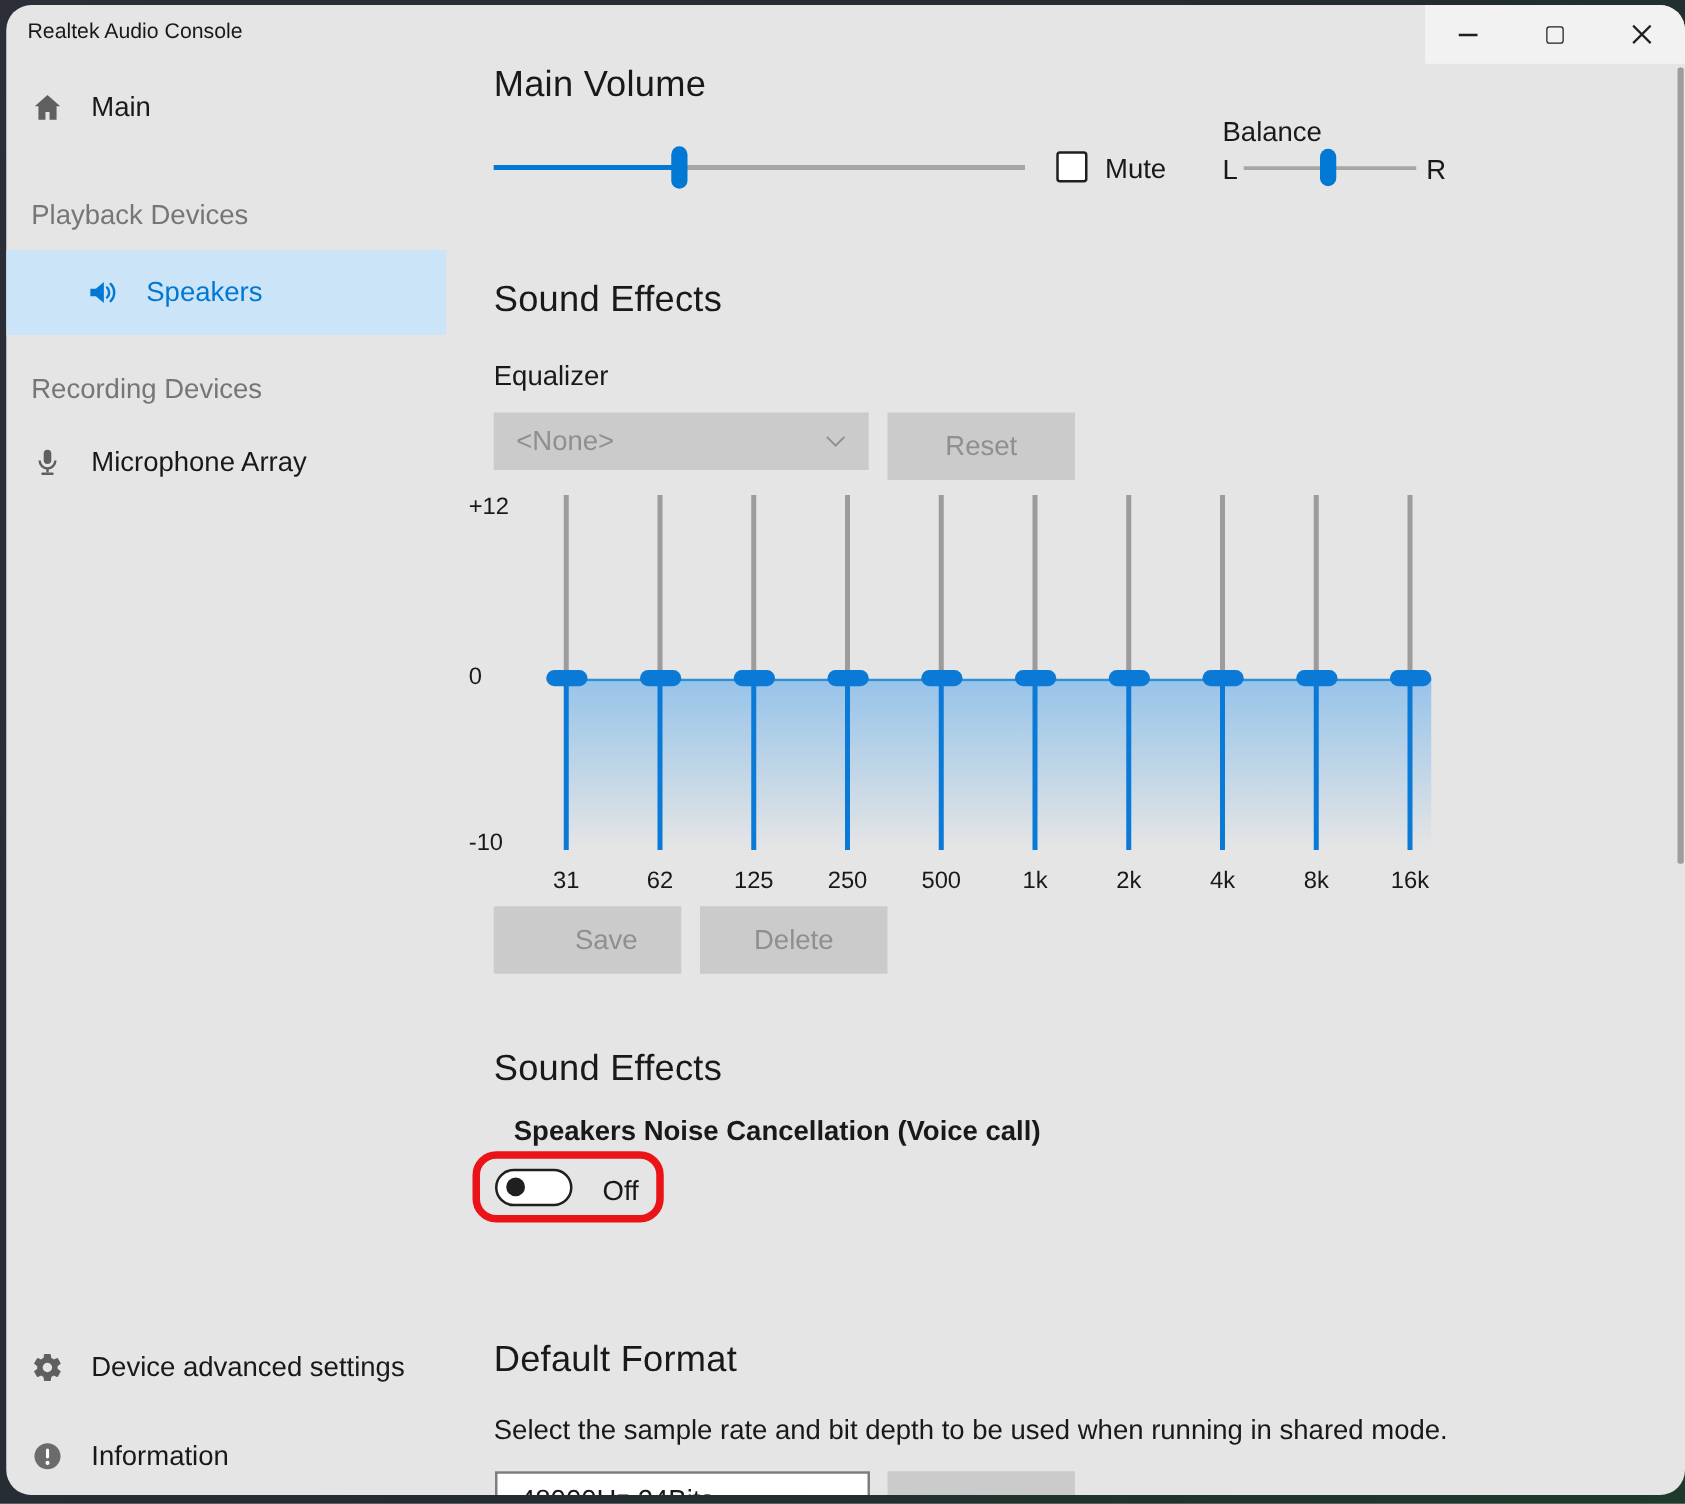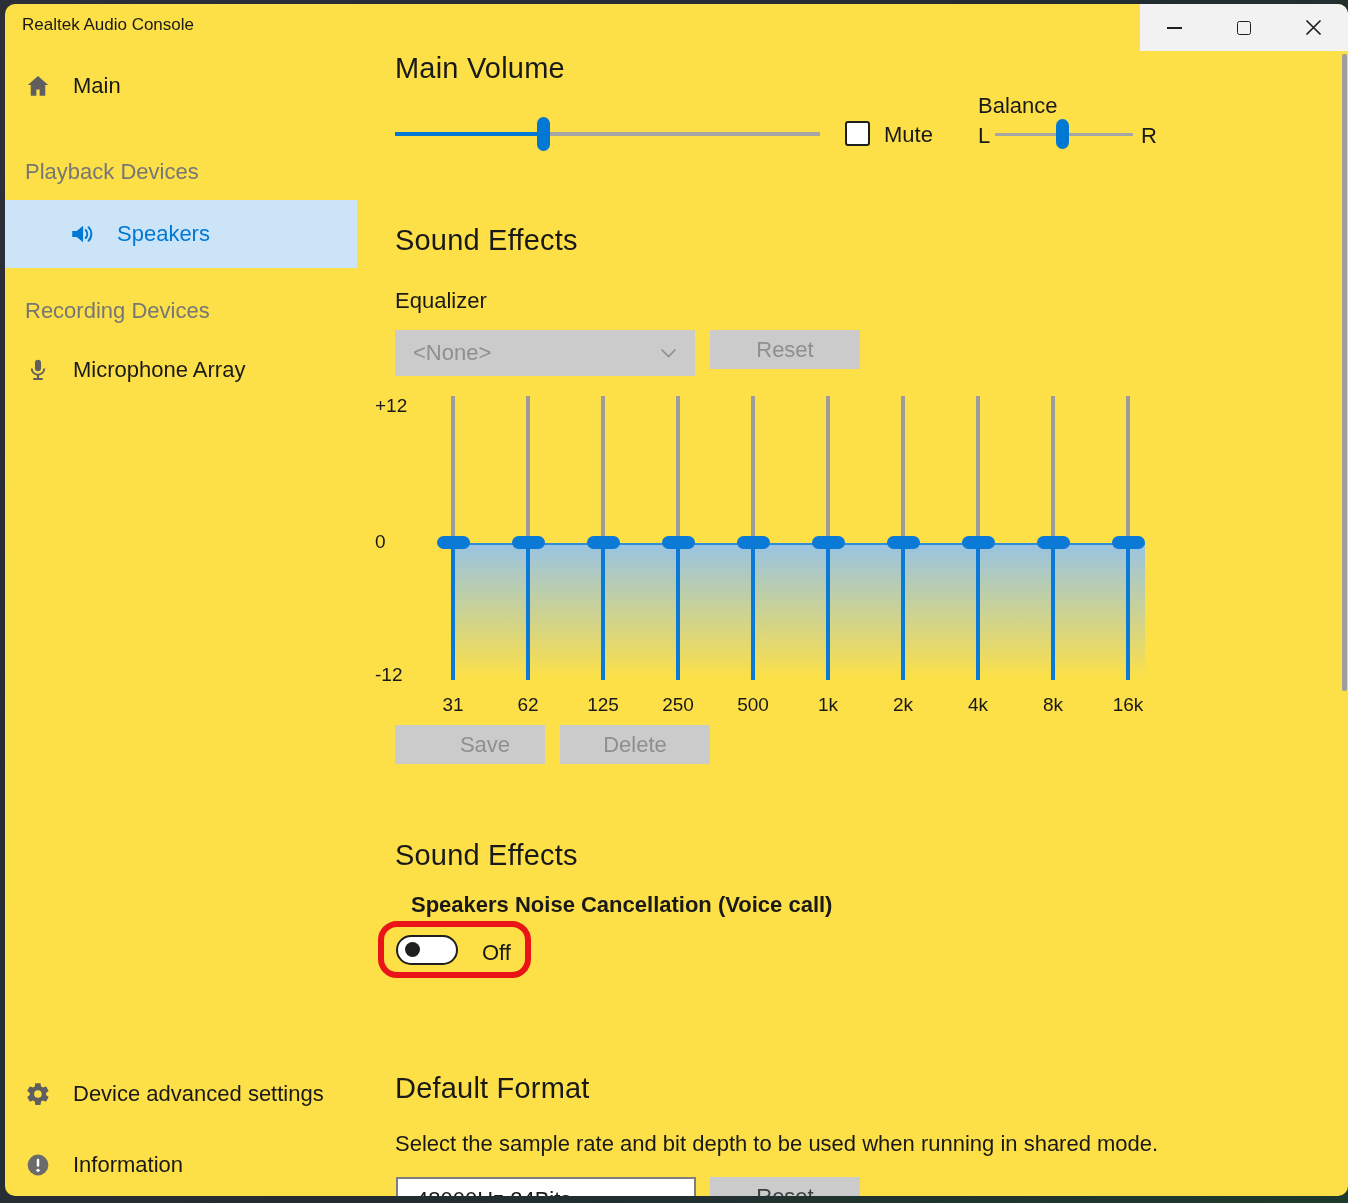--- a/index.html
+++ b/index.html
@@ -4,21 +4,21 @@
 <style>
   * { margin:0; padding:0; box-sizing:border-box; }
   html,body { width:1348px; height:1203px; overflow:hidden; }
   body {
     font-family:"Liberation Sans","DejaVu Sans",sans-serif;
     background:linear-gradient(120deg,#2c2e38 0%,#232c31 55%,#1d3a2b 100%);
     position:relative; color:#191919;
   }
   .window {
     position:absolute; left:5px; top:4px; width:1343px; height:1192px;
-    background:#fde047; border-radius:10px; overflow:hidden;
+    background:#e5e5e5; border-radius:20px; overflow:hidden;
   }
   .abs { position:absolute; }
 
   
   .title { left:17px; top:11px; font-size:17px; color:#191919; }
   .controls-box {
     left:1135px; top:0; width:208px; height:47px; background:#f2f2f2;
     border-top-right-radius:9px; display:flex;
   }
   .ctl { flex:1; display:flex; align-items:center; justify-content:center; cursor:pointer; }
@@ -41,21 +41,21 @@
   .hslider { height:40px; }
   .hslider .track { position:absolute; left:0; right:0; top:18px; height:4px; background:#a6a6a6; }
   .hslider .fill { position:absolute; left:0; top:18px; height:4px; background:#0078d4; }
   .hslider .hthumb { position:absolute; top:3px; width:13px; height:34px; border-radius:7px; background:#0078d4; }
   .bal .track { top:18.5px; height:3px; }
   .bal .hthumb { top:5px; width:13px; height:30px; }
 
   .checkbox { width:25px; height:25px; border:2.5px solid #1f1f1f; border-radius:3px; background:#fff; cursor:pointer; }
 
   .btn {
-    width:150px; height:39px; background:#cbcbcb; color:#8f8f8f;
+    width:150px; height:54px; background:#cbcbcb; color:#8f8f8f;
     font-size:22px; display:flex; align-items:center; justify-content:center; cursor:default;
   }
   .dropdown {
     width:300px; height:46px; background:#cbcbcb; color:#8f8f8f; font-size:22px;
     display:flex; align-items:center; padding:0 18px; cursor:default;
   }
   .dropdown .dd-text { flex:1; }
   .dropdown.enabled { background:#fff; border:2.5px solid #7e7e7e; color:#191919; }
 
   
@@ -185,21 +185,21 @@
   <div class="abs dropdown" style="left:390px; top:326px;">
     <div class="dd-text">&lt;None&gt;</div>
     <svg width="17" height="11" viewBox="0 0 17 11">
       <path d="M1.5 1.5 L8.5 8.5 L15.5 1.5" stroke="#8f8f8f" stroke-width="1.6" fill="none"></path>
     </svg>
   </div>
   <div class="abs btn" style="left:705px; top:326px;">Reset</div>
 
   <div class="abs eq-scale" style="top:391px;">+12</div>
   <div class="abs eq-scale" style="top:527px;">0</div>
-  <div class="abs eq-scale" style="top:660px;">-12</div>
+  <div class="abs eq-scale" style="top:660px;">-10</div>
 
   <div class="abs eq-gradient"></div>
   <div id="eq-bands">
       <div class="eq-band" style="left: 448px;">
         <div class="eq-track-top"></div>
         <div class="eq-track-bottom"></div>
         <div class="eq-thumb"></div>
         <div class="eq-freq">31</div>
       </div>
       <div class="eq-band" style="left: 523px;">

